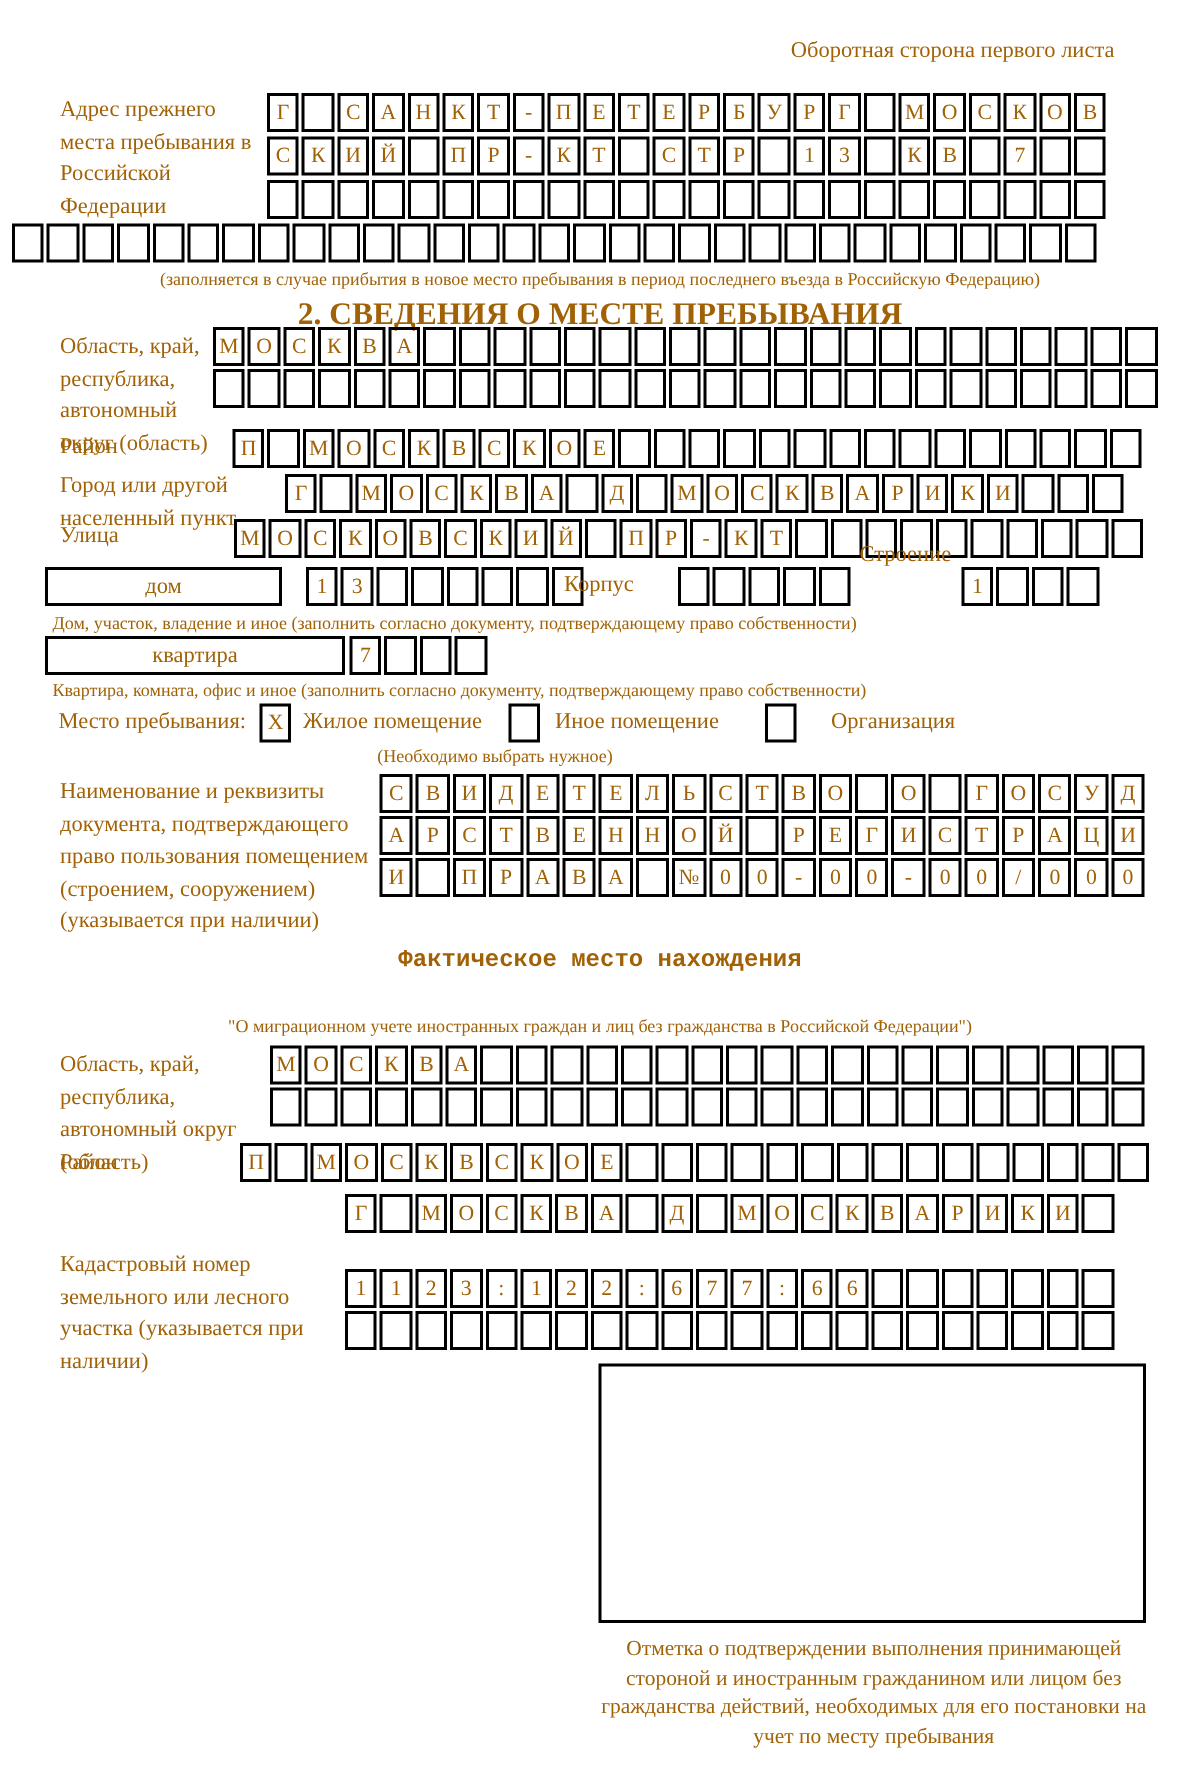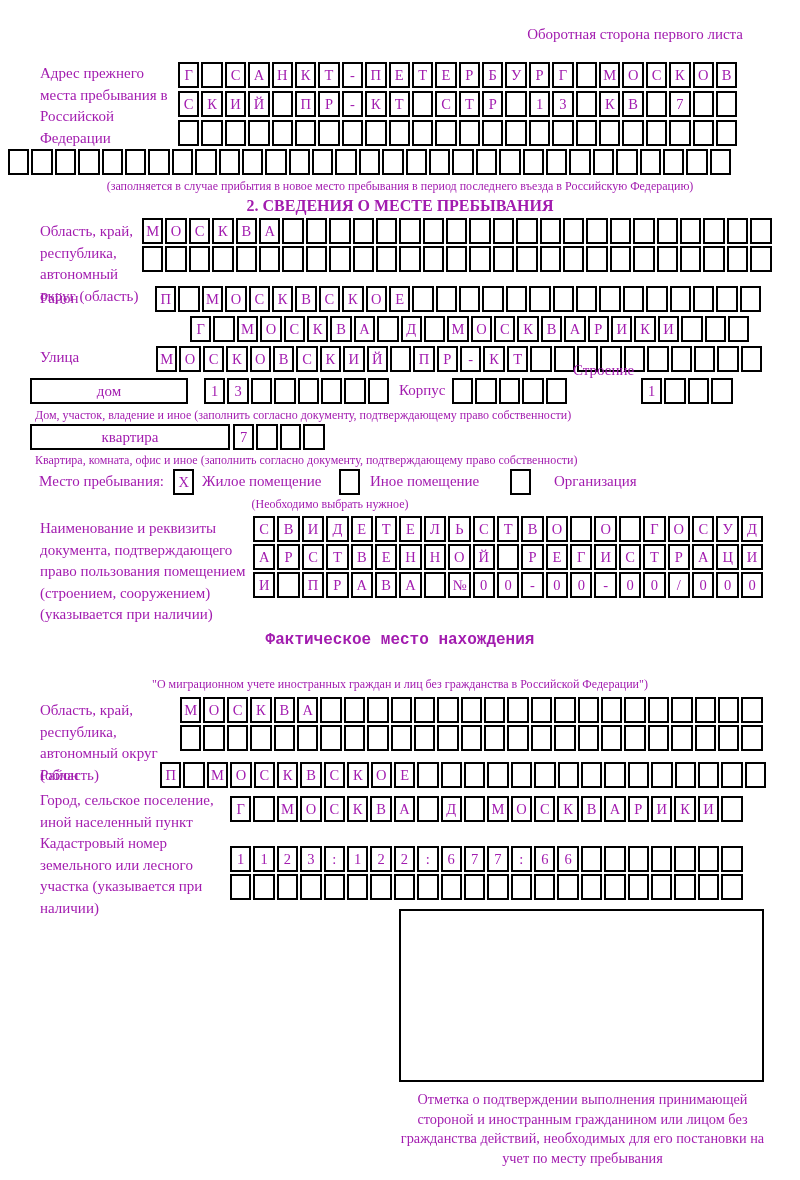--- a/index.html
+++ b/index.html
@@ -1,22 +1,22 @@
 <!DOCTYPE html>
 <html><head>
 <meta charset="utf-8">
 <style>
   html,body{margin:0;padding:0;background:#fff;}
   .page{position:relative;width:800px;height:1180px;background:#ffffff;
-        font-family:"Liberation Serif", serif;color:#a21caf;overflow:hidden;}
+        font-family:"Liberation Serif", serif;color:#a16207;overflow:hidden;}
   .abs{position:absolute;}
   .lbl{font-size:15px;line-height:21.5px;}
   .note{font-size:12px;line-height:17px;}
   .ctr{left:0;width:800px;text-align:center;}
-  .ttl{font-weight:bold;font-size:16px;}
+  .ttl{font-weight:bold;font-size:21px;}
   .cellrow{position:absolute;display:flex;gap:2px;white-space:nowrap;}
   .cell{box-sizing:border-box;display:inline-block;width:21.4px;height:26px;
         border:2px solid #000;text-align:center;font-size:14.5px;line-height:22px;
         overflow:hidden;flex:0 0 auto;}
   .wcell .cell{width:22.4px;}
   .txtbox{box-sizing:border-box;position:absolute;height:26px;border:2px solid #000;
           text-align:center;font-size:15px;line-height:22px;}
   .chkbox{box-sizing:border-box;position:absolute;width:21.4px;height:26px;
           border:2px solid #000;text-align:center;font-size:14.5px;line-height:22px;}
   .stamp{box-sizing:border-box;position:absolute;border:2px solid #000;background:#fff;}
@@ -228,20 +228,21 @@
       <span class="cell"></span>
       <span class="cell"></span>
       <span class="cell"></span>
       <span class="cell"></span>
       <span class="cell"></span>
       <span class="cell"></span>
       <span class="cell"></span>
       <span class="cell"></span>
     </div>
 
+  <div class="abs lbl" style="top:314px;left:40px;width:145px;">Город или другой населенный пункт</div>
   <div class="cellrow" style="top:316px;left:190px;">
       <span class="cell">Г</span>
       <span class="cell"></span>
       <span class="cell">М</span>
       <span class="cell">О</span>
       <span class="cell">С</span>
       <span class="cell">К</span>
       <span class="cell">В</span>
       <span class="cell">А</span>
       <span class="cell"></span>
@@ -296,21 +297,21 @@
   <div class="cellrow" style="top:378px;left:204px;">
       <span class="cell">1</span>
       <span class="cell">3</span>
       <span class="cell"></span>
       <span class="cell"></span>
       <span class="cell"></span>
       <span class="cell"></span>
       <span class="cell"></span>
       <span class="cell"></span>
     </div>
-  <div class="abs lbl" style="top:380px;left:399px;">Корпус</div>
+  <div class="abs lbl" style="top:380px;left:376px;">Корпус</div>
   <div class="cellrow" style="top:378px;left:452px;">
       <span class="cell"></span>
       <span class="cell"></span>
       <span class="cell"></span>
       <span class="cell"></span>
       <span class="cell"></span>
     </div>
   <div class="abs lbl" style="top:360px;left:573px;">Строение</div>
   <div class="cellrow" style="top:378px;left:641px;">
       <span class="cell">1</span>
@@ -491,21 +492,20 @@
       <span class="cell"></span>
       <span class="cell"></span>
       <span class="cell"></span>
       <span class="cell"></span>
       <span class="cell"></span>
       <span class="cell"></span>
       <span class="cell"></span>
       <span class="cell"></span>
     </div>
 
-  <div class="abs lbl" style="top:790px;left:40px;width:192px;">Город, сельское поселение, иной населенный пункт</div>
   <div class="cellrow" style="top:796px;left:230px;">
       <span class="cell">Г</span>
       <span class="cell"></span>
       <span class="cell">М</span>
       <span class="cell">О</span>
       <span class="cell">С</span>
       <span class="cell">К</span>
       <span class="cell">В</span>
       <span class="cell">А</span>
       <span class="cell"></span>

